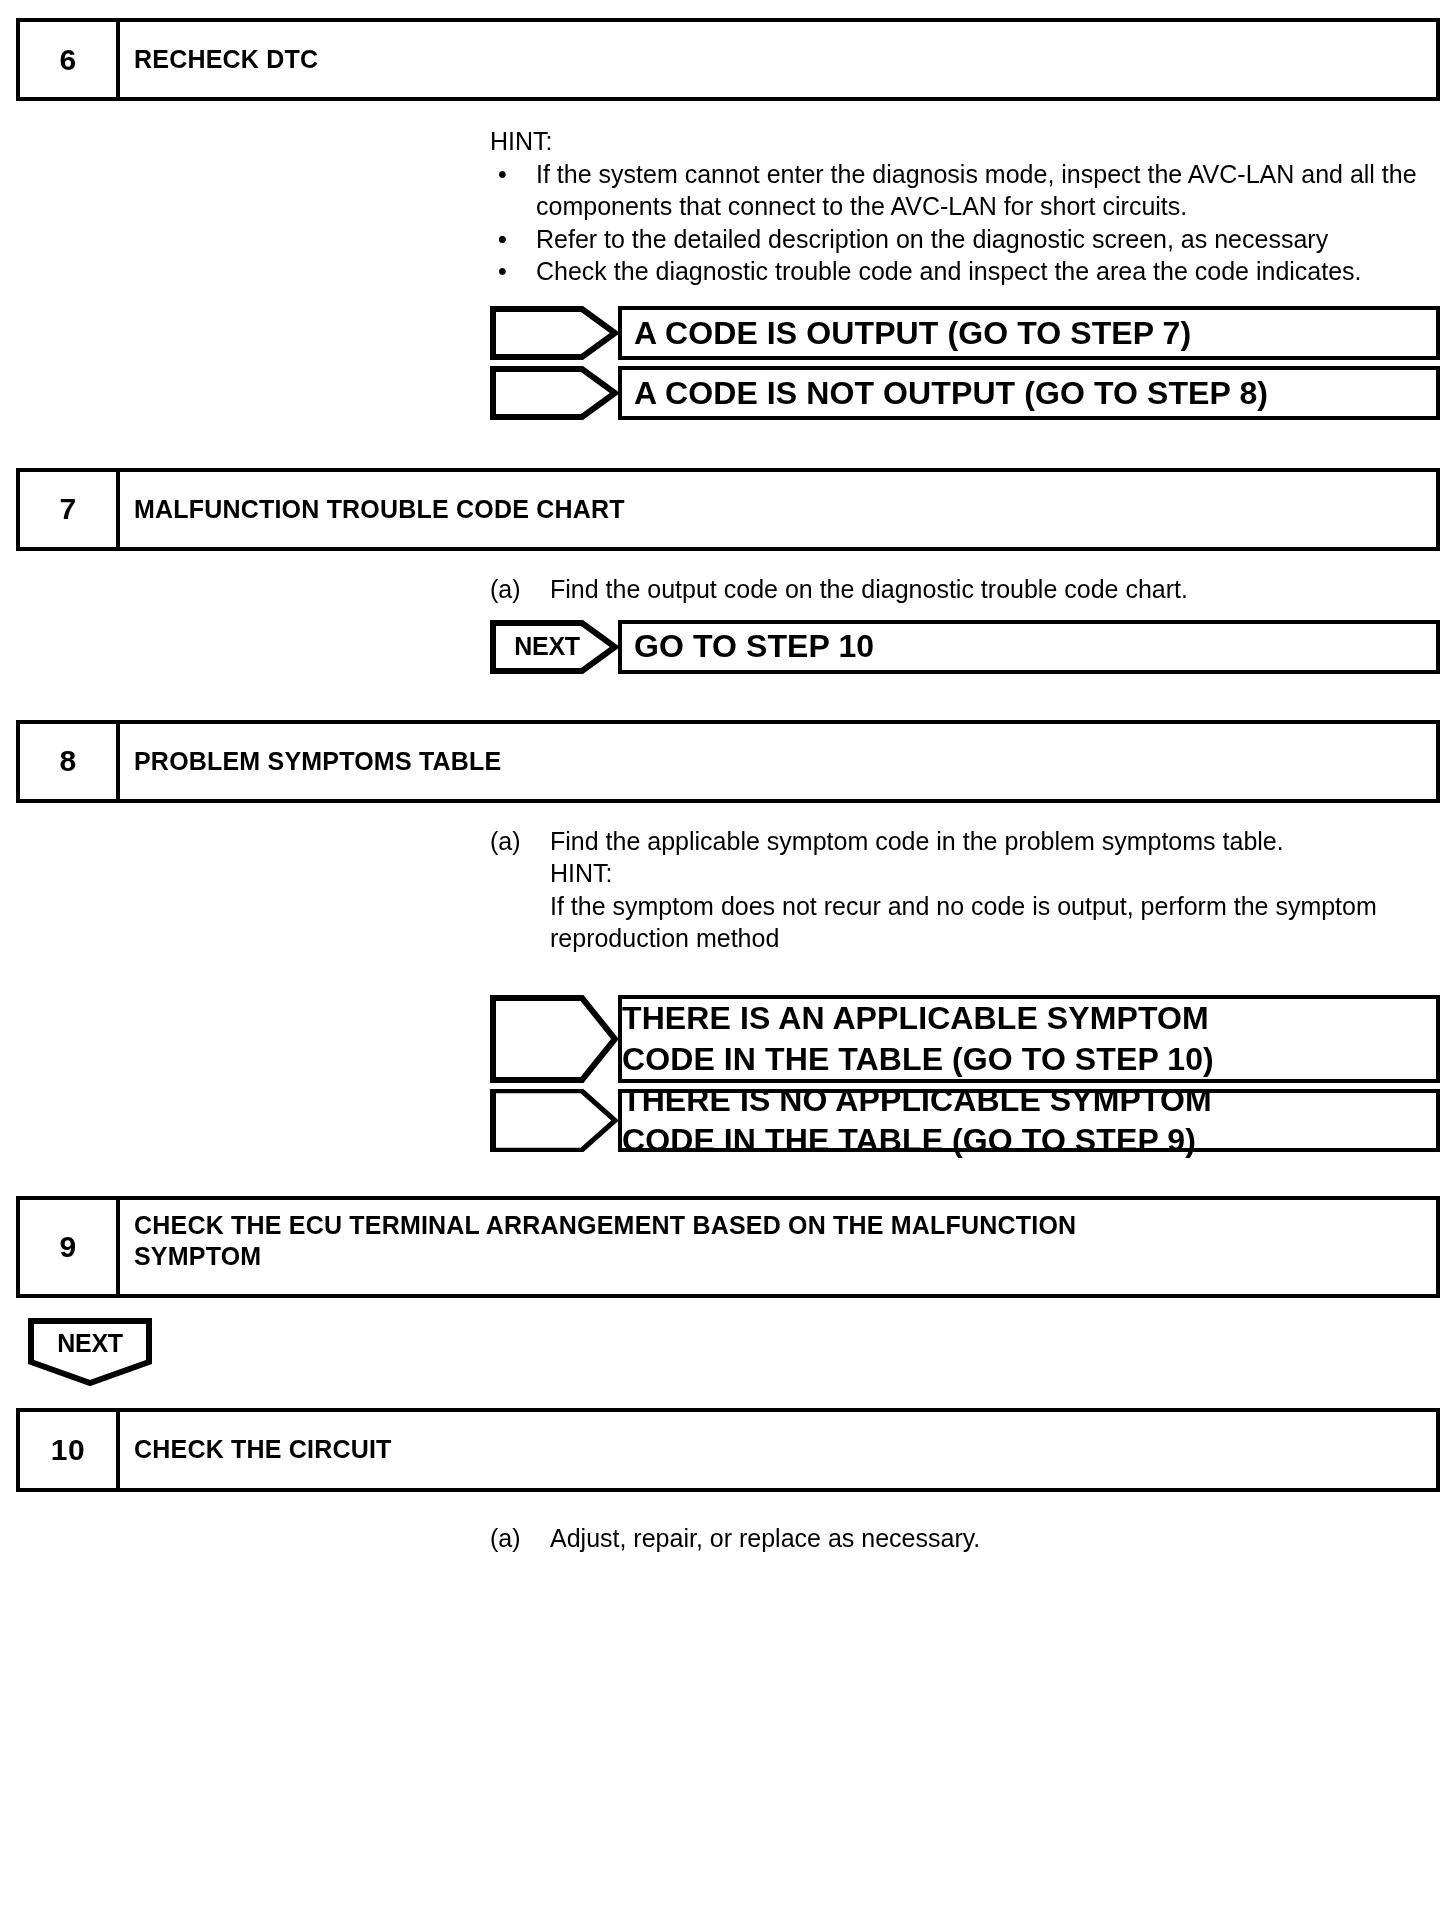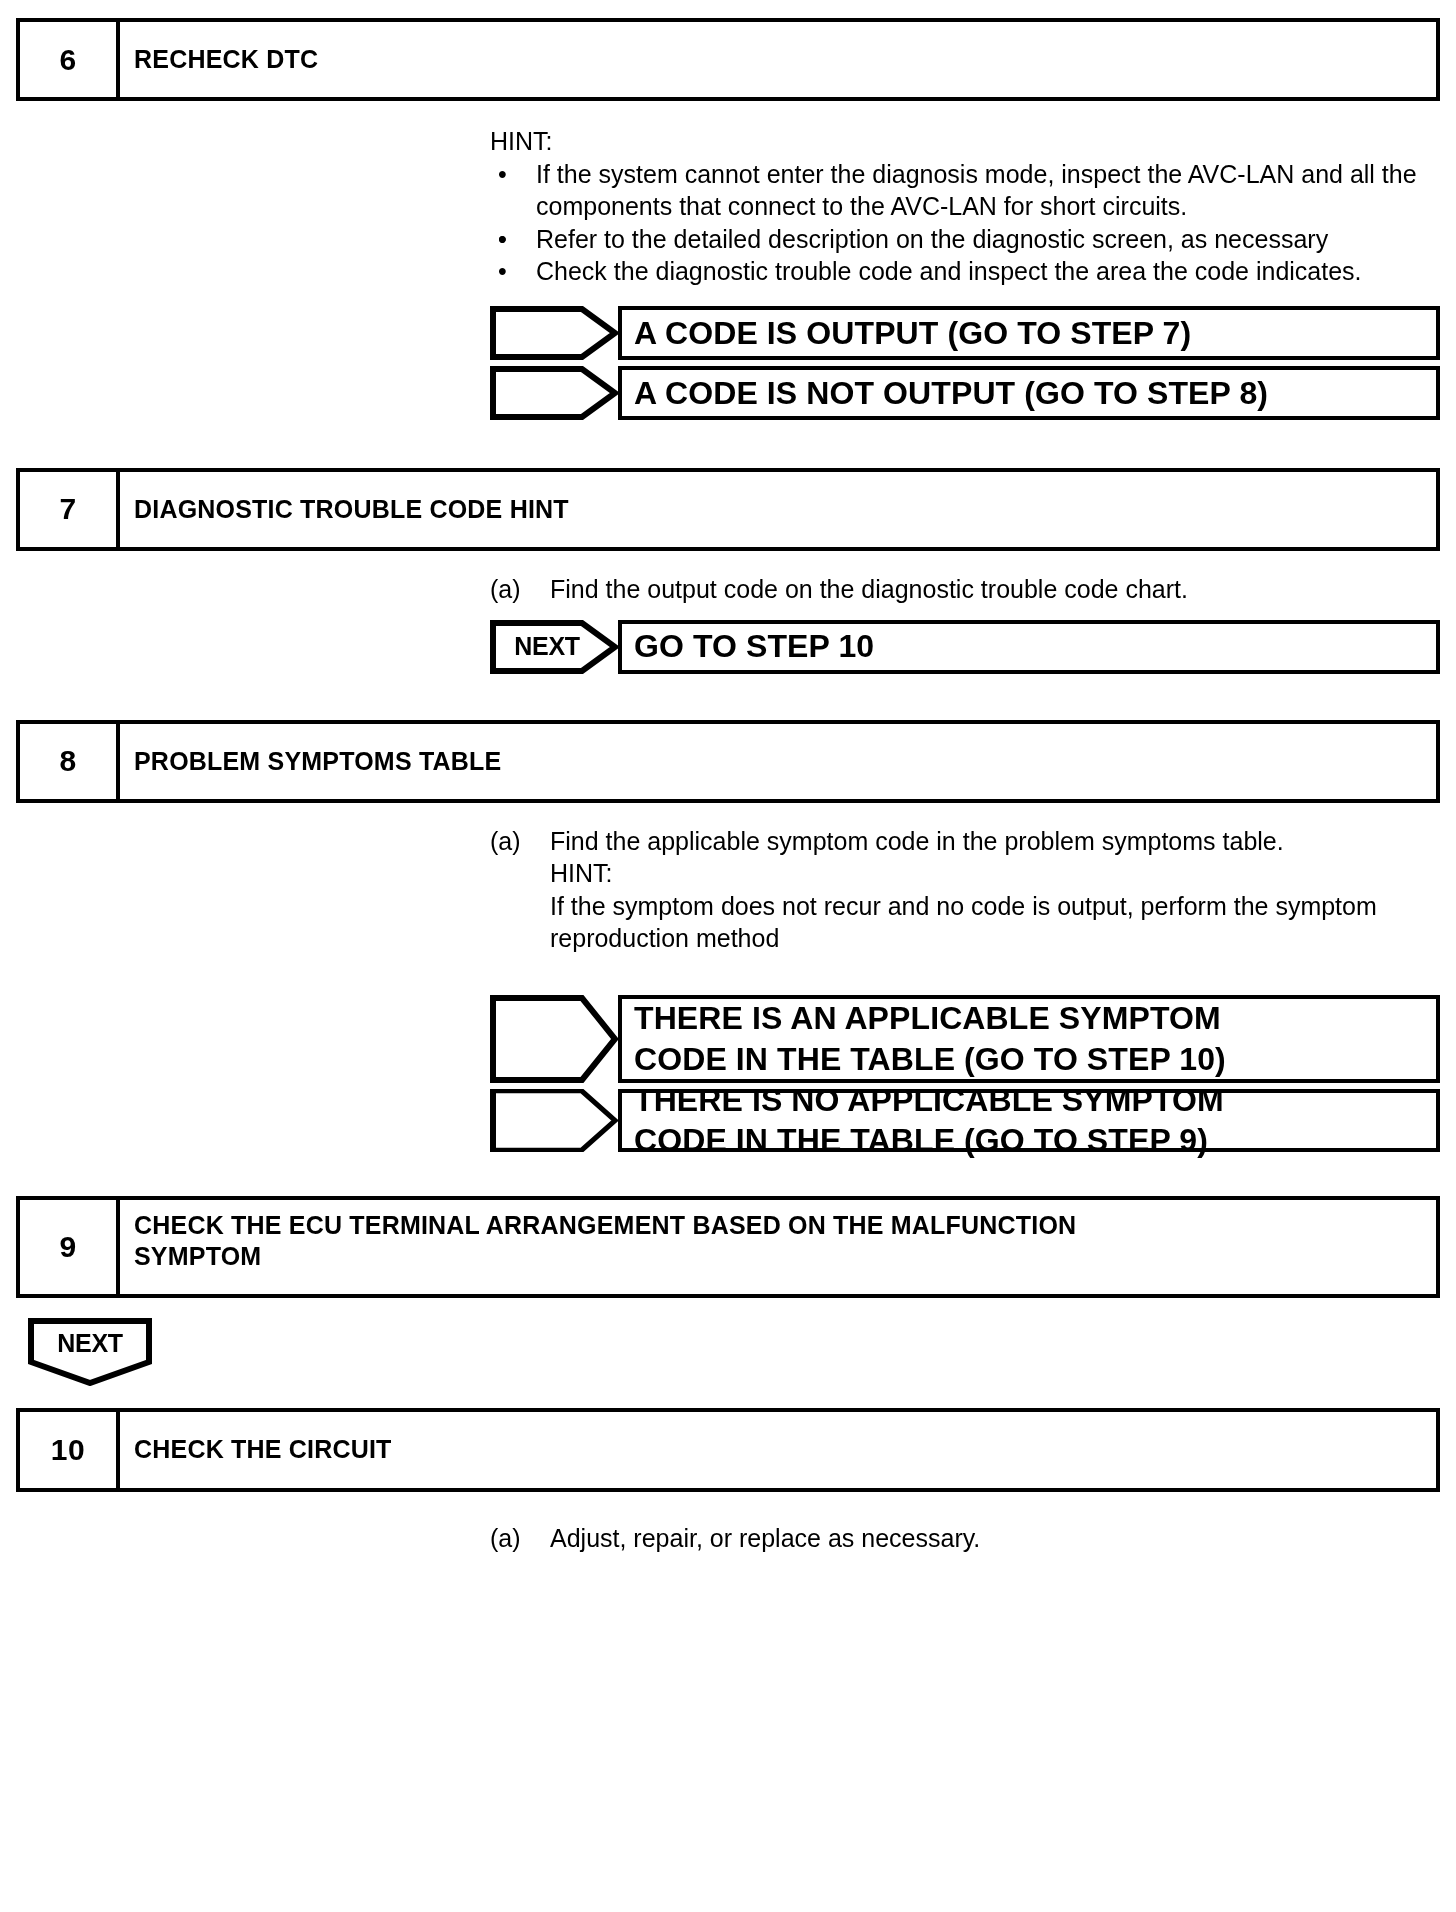--- a/index.html
+++ b/index.html
@@ -121,21 +121,21 @@
     flex: 1;
     border: 4px solid #000;
     display: flex;
     align-items: center;
     padding: 4px 12px;
     font-size: 32px;
     font-weight: bold;
     line-height: 1.26;
     letter-spacing: 0.1px;
   }
-  .result-box.two-line { padding: 8px 12px; }
+  .result-box.two-line { padding: 8px 0; }
 
   
   .next-down {
     position: relative;
     width: 124px;
     height: 68px;
     margin-left: 28px;
   }
   .next-down svg { display: block; width: 100%; height: 100%; }
   .next-down .arrow-label {
@@ -198,21 +198,21 @@
         <polygon points="3,3 92,3 125,27 92,51 3,51" fill="#fff" stroke="#000" stroke-width="6"></polygon>
       </svg>
       <div class="arrow-label"></div>
     </div>
     <div class="result-box">A CODE IS NOT OUTPUT (GO TO STEP 8)</div>
   </div>
 
   <div style="height:48px"></div>
   <div class="step-header">
     <div class="step-num">7</div>
-    <div class="step-title">DIAGNOSTIC TROUBLE CODE HINT</div>
+    <div class="step-title">MALFUNCTION TROUBLE CODE CHART</div>
   </div>
 
   <div style="height:22px"></div>
   <div class="body-block">
     <div class="lettered">
       <div class="ltr">(a)</div>
       <div class="ltxt">Find the output code on the diagnostic trouble code chart.</div>
     </div>
   </div>
 

